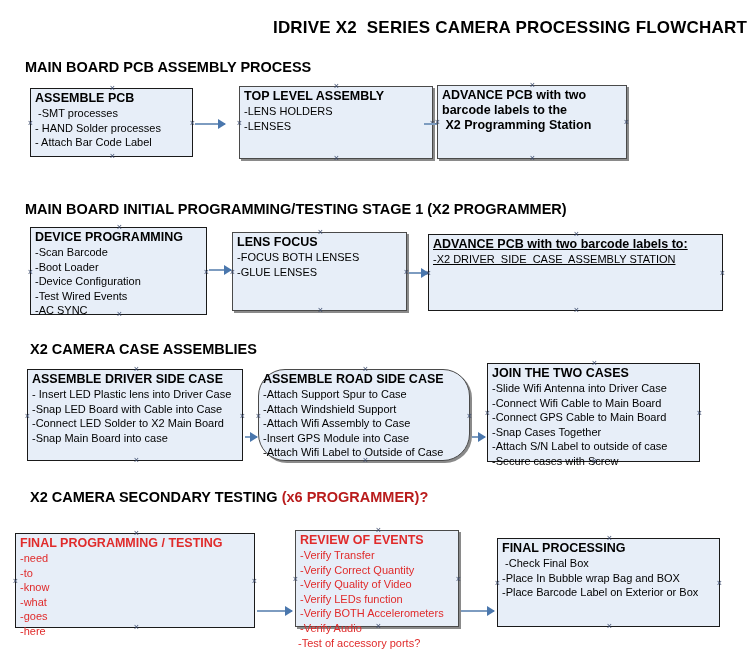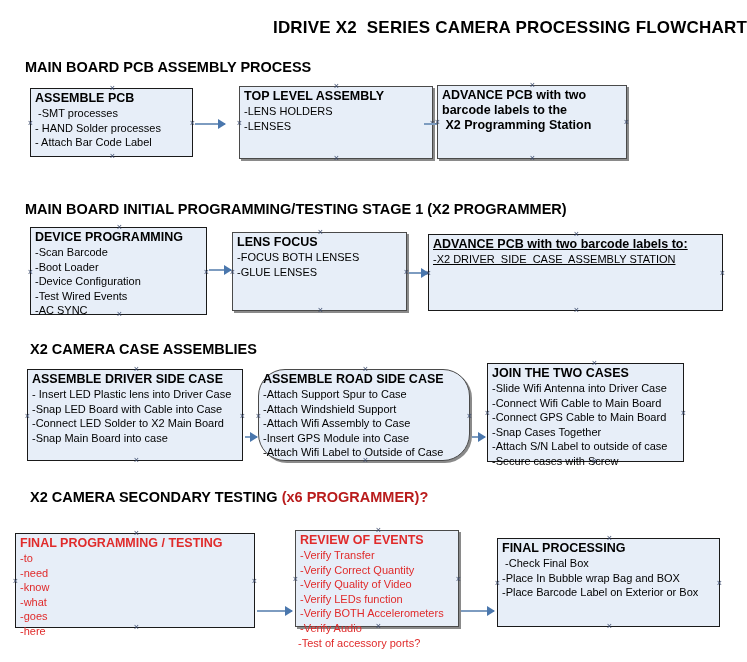--- a/index.html
+++ b/index.html
@@ -210,40 +210,40 @@
     <div class="bline">-Insert GPS Module into Case</div>
     <div class="bline">-Attach Wifi Label to Outside of Case</div>
     <span class="handle" style="left:103px; top:-4px;"></span>
     <span class="handle" style="left:103px; bottom:-4px;"></span>
     <span class="handle" style="left:-4px; top:43px;"></span>
     <span class="handle" style="right:-4px; top:43px;"></span>
   </div>
 
   <div class="conn" style="left:472px; top:436px; width:13px;"></div>
 
-  <div class="fbox" style="left:487px; top:363px; width:197px; height:99px;">
+  <div class="fbox" style="left:487px; top:363px; width:213px; height:99px;">
     <div class="btitle">JOIN THE TWO CASES</div>
     <div class="bline">-Slide Wifi Antenna into Driver Case</div>
     <div class="bline">-Connect Wifi Cable to Main Board</div>
     <div class="bline">-Connect GPS Cable to Main Board</div>
     <div class="bline">-Snap Cases Together</div>
     <div class="bline">-Attach S/N Label to outside of case</div>
     <div class="bline">-Secure cases with Screw</div>
     <span class="handle" style="left:103px; top:-4px;"></span>
     <span class="handle" style="left:103px; bottom:-4px;"></span>
     <span class="handle" style="left:-4px; top:46px;"></span>
     <span class="handle" style="right:-4px; top:46px;"></span>
   </div>
 
   <div class="section-heading" style="left:30px; top:489px;"><span>X2 CAMERA SECONDARY TESTING </span><span class="accent">(x6 PROGRAMMER)?</span></div>
 
   <div class="fbox red" style="left:15px; top:533px; width:240px; height:95px;">
     <div class="btitle">FINAL PROGRAMMING / TESTING</div>
+    <div class="bline">-need</div>
     <div class="bline">-to</div>
-    <div class="bline">-need</div>
     <div class="bline">-know</div>
     <div class="bline">-what</div>
     <div class="bline">-goes</div>
     <div class="bline">-here</div>
     <span class="handle" style="left:117px; top:-4px;"></span>
     <span class="handle" style="left:117px; bottom:-4px;"></span>
     <span class="handle" style="left:-4px; top:44px;"></span>
     <span class="handle" style="right:-4px; top:44px;"></span>
   </div>
 

